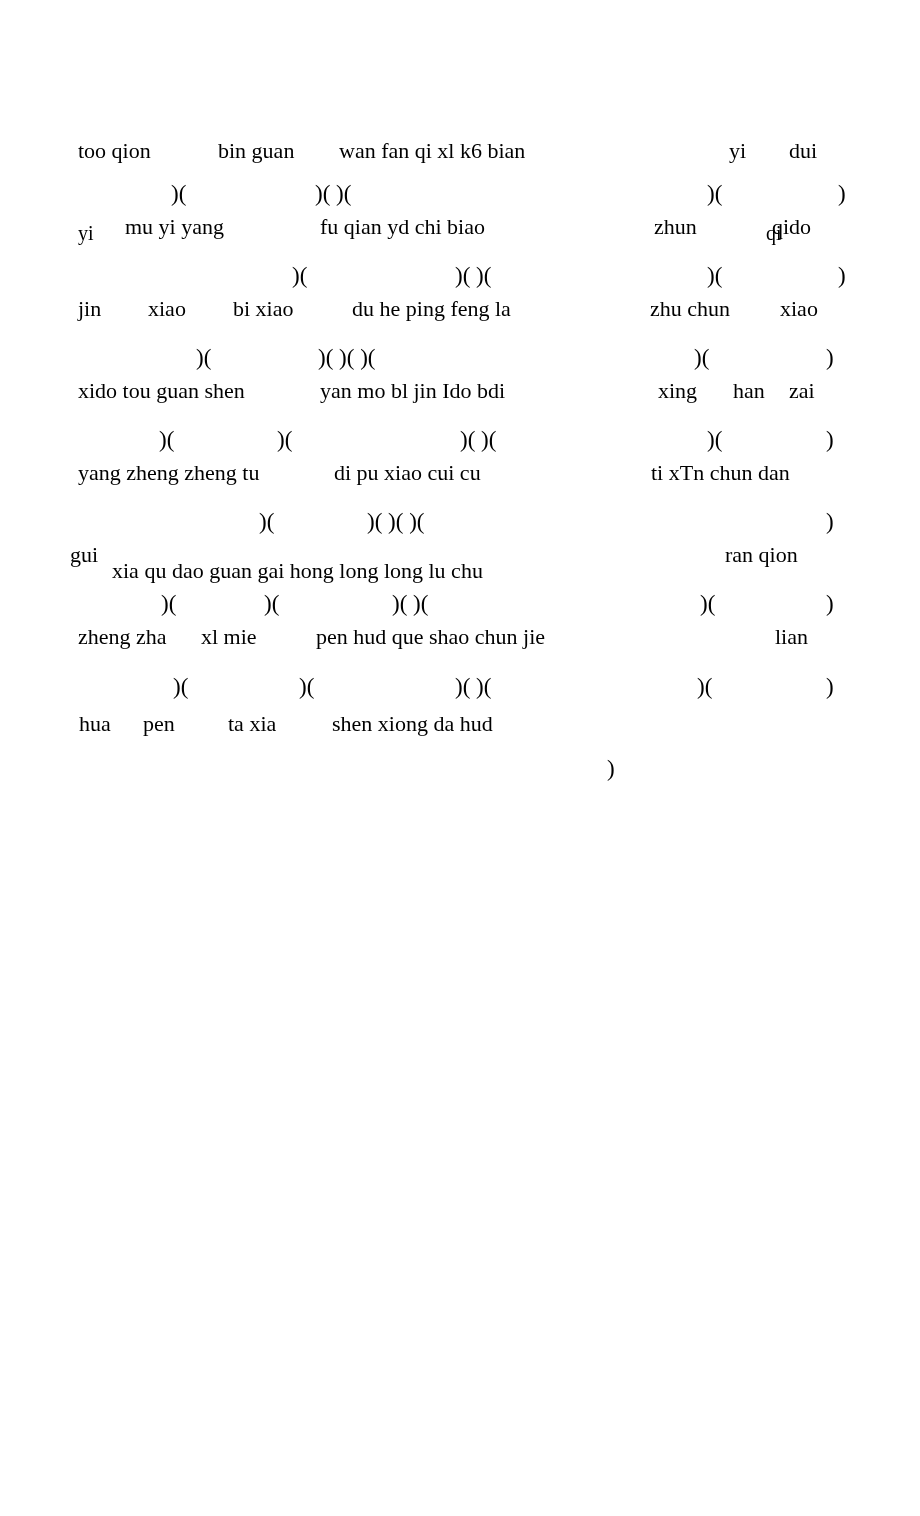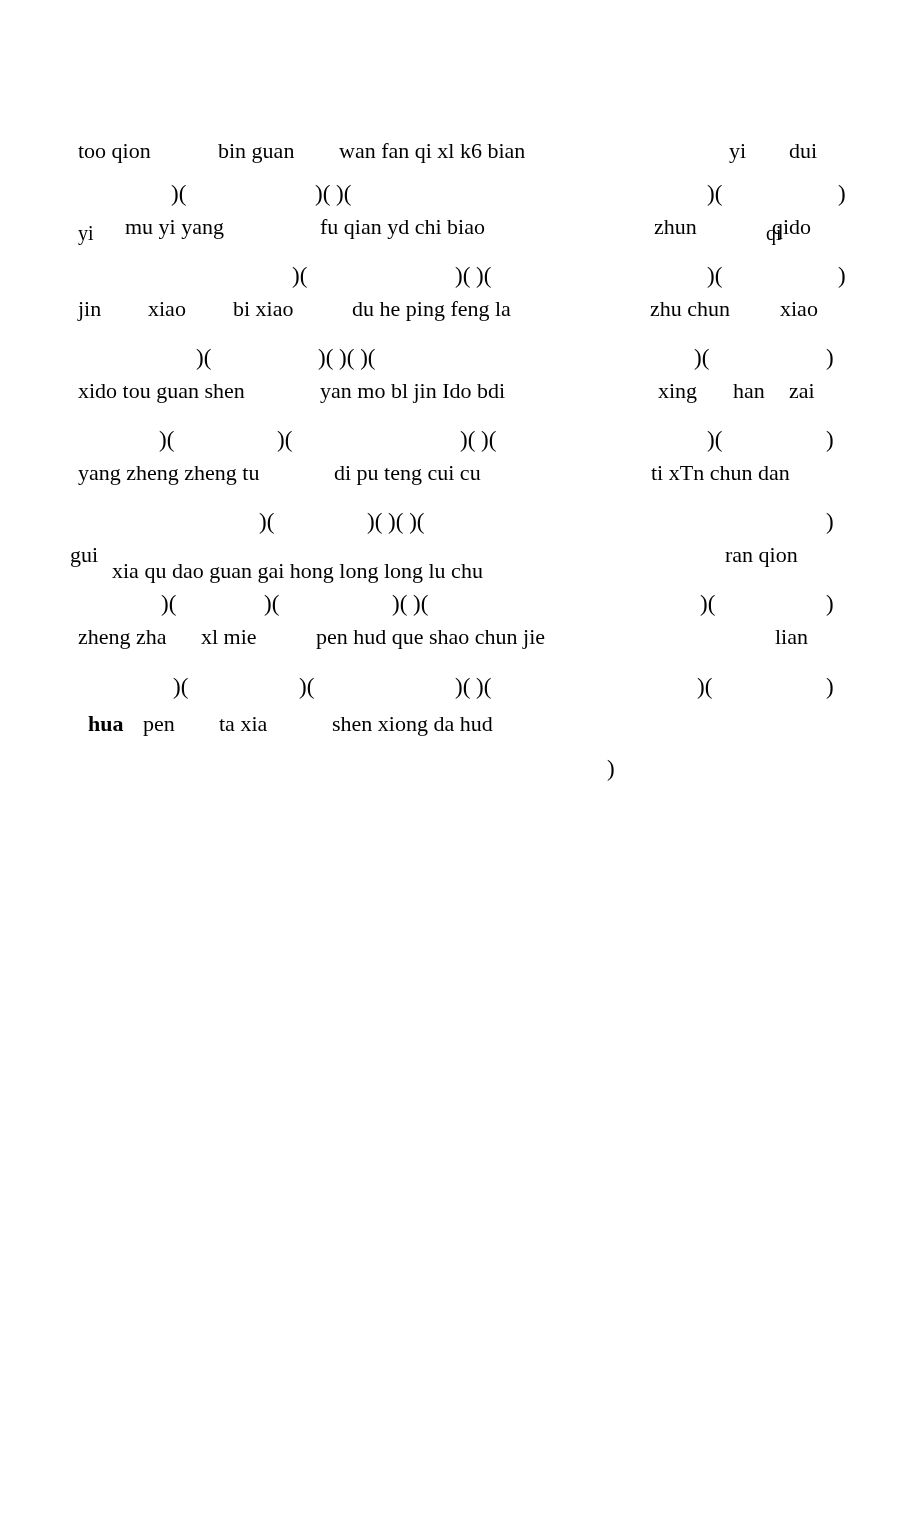--- a/index.html
+++ b/index.html
@@ -61,24 +61,24 @@
 </style>
 </head>
 <body>
 
 <div id="page">
   <div id="content-root">
       <div class="line" style="left: 0px; top: 140px; width: 920px; position: absolute;"><span class="tok" style="position: absolute; left: 78px;">too qion</span><span class="tok" style="position: absolute; left: 218px;">bin guan</span><span class="tok" style="position: absolute; left: 339px;">wan fan qi xl k6 bian</span><span class="tok" style="position: absolute; left: 729px;">yi</span><span class="tok" style="position: absolute; left: 789px;">dui</span></div>
       <div class="line" style="left: 0px; top: 216px; width: 920px; position: absolute;"><span class="tok drop" style="position: absolute; left: 78px;">yi</span><span class="tok" style="position: absolute; left: 125px;">mu yi yang</span><span class="tok" style="position: absolute; left: 320px;">fu qian yd chi biao</span><span class="tok" style="position: absolute; left: 654px;">zhun</span><span class="tok drop" style="position: absolute; left: 766px;">qi</span><span class="tok" style="position: absolute; left: 772px;">qido</span></div>
       <div class="line" style="left: 0px; top: 298px; width: 920px; position: absolute;"><span class="tok" style="position: absolute; left: 78px;">jin</span><span class="tok" style="position: absolute; left: 148px;">xiao</span><span class="tok" style="position: absolute; left: 233px;">bi xiao</span><span class="tok" style="position: absolute; left: 352px;">du he ping feng la</span><span class="tok" style="position: absolute; left: 650px;">zhu chun</span><span class="tok" style="position: absolute; left: 780px;">xiao</span></div>
       <div class="line" style="left: 0px; top: 380px; width: 920px; position: absolute;"><span class="tok" style="position: absolute; left: 78px;">xido tou guan shen</span><span class="tok" style="position: absolute; left: 320px;">yan mo bl jin Ido bdi</span><span class="tok" style="position: absolute; left: 658px;">xing</span><span class="tok" style="position: absolute; left: 733px;">han</span><span class="tok" style="position: absolute; left: 789px;">zai</span></div>
-      <div class="line" style="left: 0px; top: 462px; width: 920px; position: absolute;"><span class="tok" style="position: absolute; left: 78px;">yang zheng zheng tu</span><span class="tok" style="position: absolute; left: 334px;">di pu teng cui cu</span><span class="tok" style="position: absolute; left: 651px;">ti xTn chun dan</span></div>
+      <div class="line" style="left: 0px; top: 462px; width: 920px; position: absolute;"><span class="tok" style="position: absolute; left: 78px;">yang zheng zheng tu</span><span class="tok" style="position: absolute; left: 334px;">di pu xiao cui cu</span><span class="tok" style="position: absolute; left: 651px;">ti xTn chun dan</span></div>
       <div class="line" style="left: 0px; top: 544px; width: 920px; position: absolute;"><span class="tok" style="position: absolute; left: 70px;">gui</span><span class="tok" style="position: absolute; left: 112px; margin-top: 16px;">xia qu dao guan gai hong long long lu chu</span><span class="tok" style="position: absolute; left: 725px;">ran qion</span></div>
       <div class="line" style="left: 0px; top: 626px; width: 920px; position: absolute;"><span class="tok" style="position: absolute; left: 78px;">zheng zha</span><span class="tok" style="position: absolute; left: 201px;">xl mie</span><span class="tok" style="position: absolute; left: 316px;">pen hud que shao chun jie</span><span class="tok" style="position: absolute; left: 775px;">lian</span></div>
-      <div class="line" style="left: 0px; top: 713px; width: 920px; position: absolute;"><span class="tok" style="position: absolute; left: 88px; font-weight: bold;">hua</span><span class="tok" style="position: absolute; left: 143px;">pen</span><span class="tok" style="position: absolute; left: 219px;">ta xia</span><span class="tok" style="position: absolute; left: 332px;">shen xiong da hud</span></div>
+      <div class="line" style="left: 0px; top: 713px; width: 920px; position: absolute;"><span class="tok" style="position: absolute; left: 79px;">hua</span><span class="tok" style="position: absolute; left: 143px;">pen</span><span class="tok" style="position: absolute; left: 228px;">ta xia</span><span class="tok" style="position: absolute; left: 332px;">shen xiong da hud</span></div>
       <div class="paren-line" style="left: 0px; top: 182px; width: 920px; position: absolute;"><span class="pmark" style="left: 171px;">)(</span><span class="pmark" style="left: 315px;">)( )(</span><span class="pmark" style="left: 707px;">)(</span><span class="pmark" style="left: 838px;">)</span></div>
       <div class="paren-line" style="left: 0px; top: 264px; width: 920px; position: absolute;"><span class="pmark" style="left: 292px;">)(</span><span class="pmark" style="left: 455px;">)( )(</span><span class="pmark" style="left: 707px;">)(</span><span class="pmark" style="left: 838px;">)</span></div>
       <div class="paren-line" style="left: 0px; top: 346px; width: 920px; position: absolute;"><span class="pmark" style="left: 196px;">)(</span><span class="pmark" style="left: 318px;">)( )( )(</span><span class="pmark" style="left: 694px;">)(</span><span class="pmark" style="left: 826px;">)</span></div>
       <div class="paren-line" style="left: 0px; top: 428px; width: 920px; position: absolute;"><span class="pmark" style="left: 159px;">)(</span><span class="pmark" style="left: 277px;">)(</span><span class="pmark" style="left: 460px;">)( )(</span><span class="pmark" style="left: 707px;">)(</span><span class="pmark" style="left: 826px;">)</span></div>
       <div class="paren-line" style="left: 0px; top: 510px; width: 920px; position: absolute;"><span class="pmark" style="left: 259px;">)(</span><span class="pmark" style="left: 367px;">)( )( )(</span><span class="pmark" style="left: 826px;">)</span></div>
       <div class="paren-line" style="left: 0px; top: 592px; width: 920px; position: absolute;"><span class="pmark" style="left: 161px;">)(</span><span class="pmark" style="left: 264px;">)(</span><span class="pmark" style="left: 392px;">)( )(</span><span class="pmark" style="left: 700px;">)(</span><span class="pmark" style="left: 826px;">)</span></div>
       <div class="paren-line" style="left: 0px; top: 675px; width: 920px; position: absolute;"><span class="pmark" style="left: 173px;">)(</span><span class="pmark" style="left: 299px;">)(</span><span class="pmark" style="left: 455px;">)( )(</span><span class="pmark" style="left: 697px;">)(</span><span class="pmark" style="left: 826px;">)</span></div>
       <div class="paren-line" style="left: 0px; top: 757px; width: 920px; position: absolute;"><span class="pmark" style="left: 607px;">)</span></div>
     </div>
 </div>

